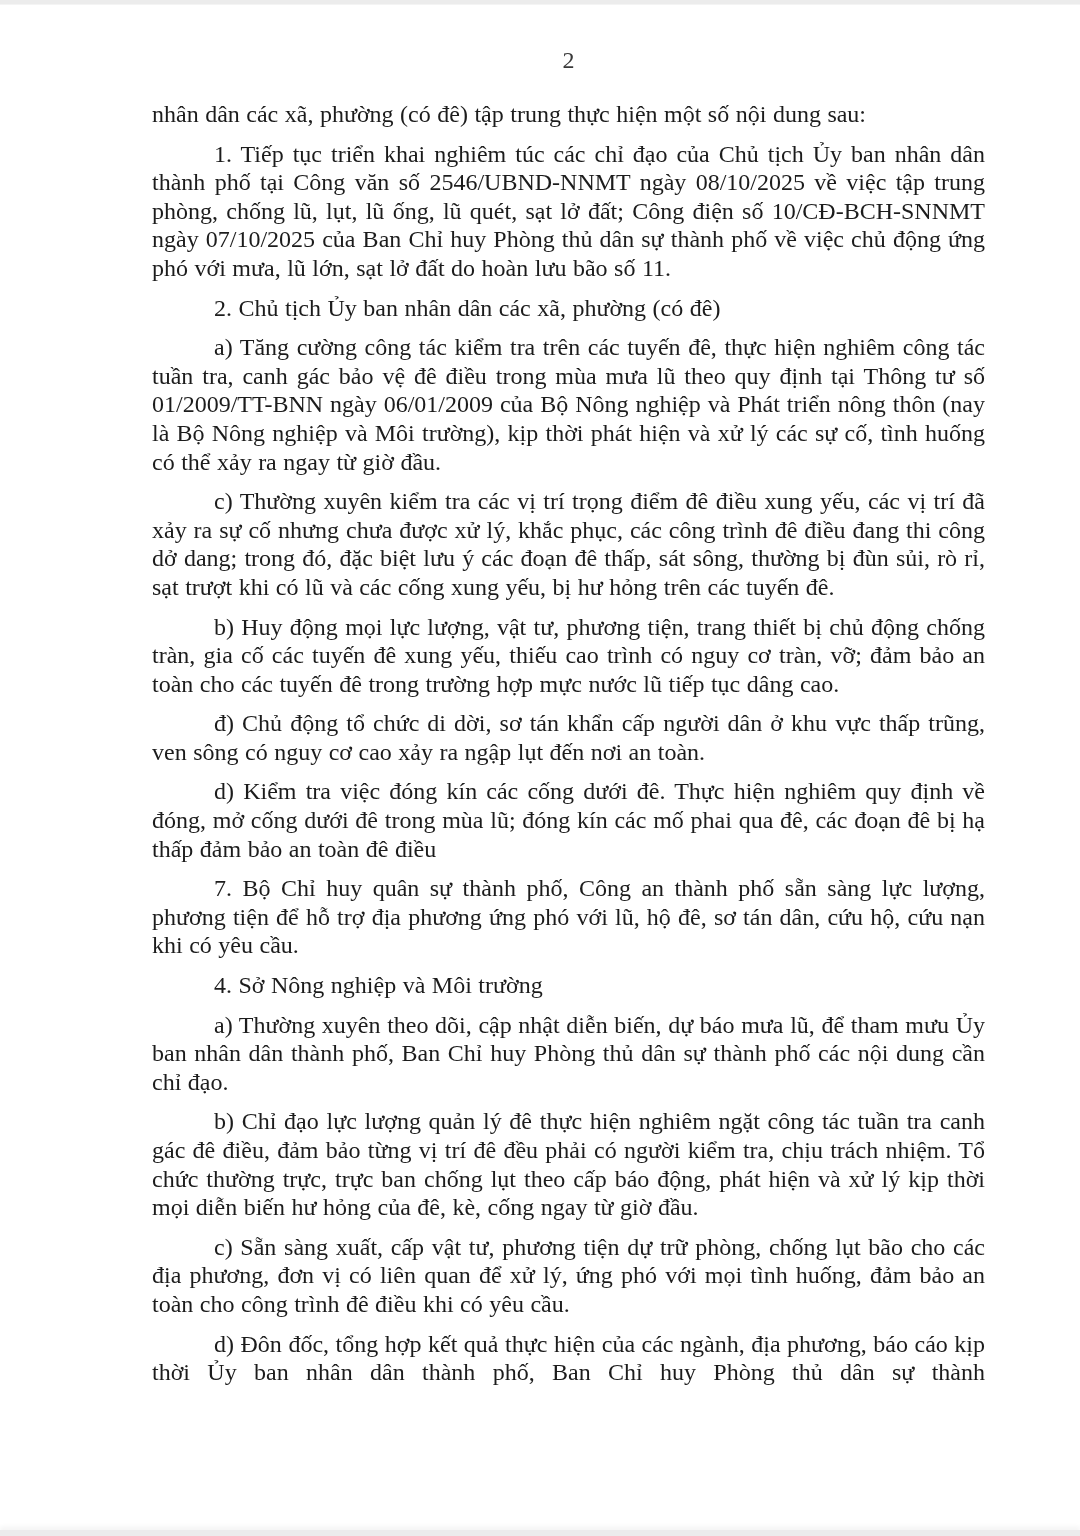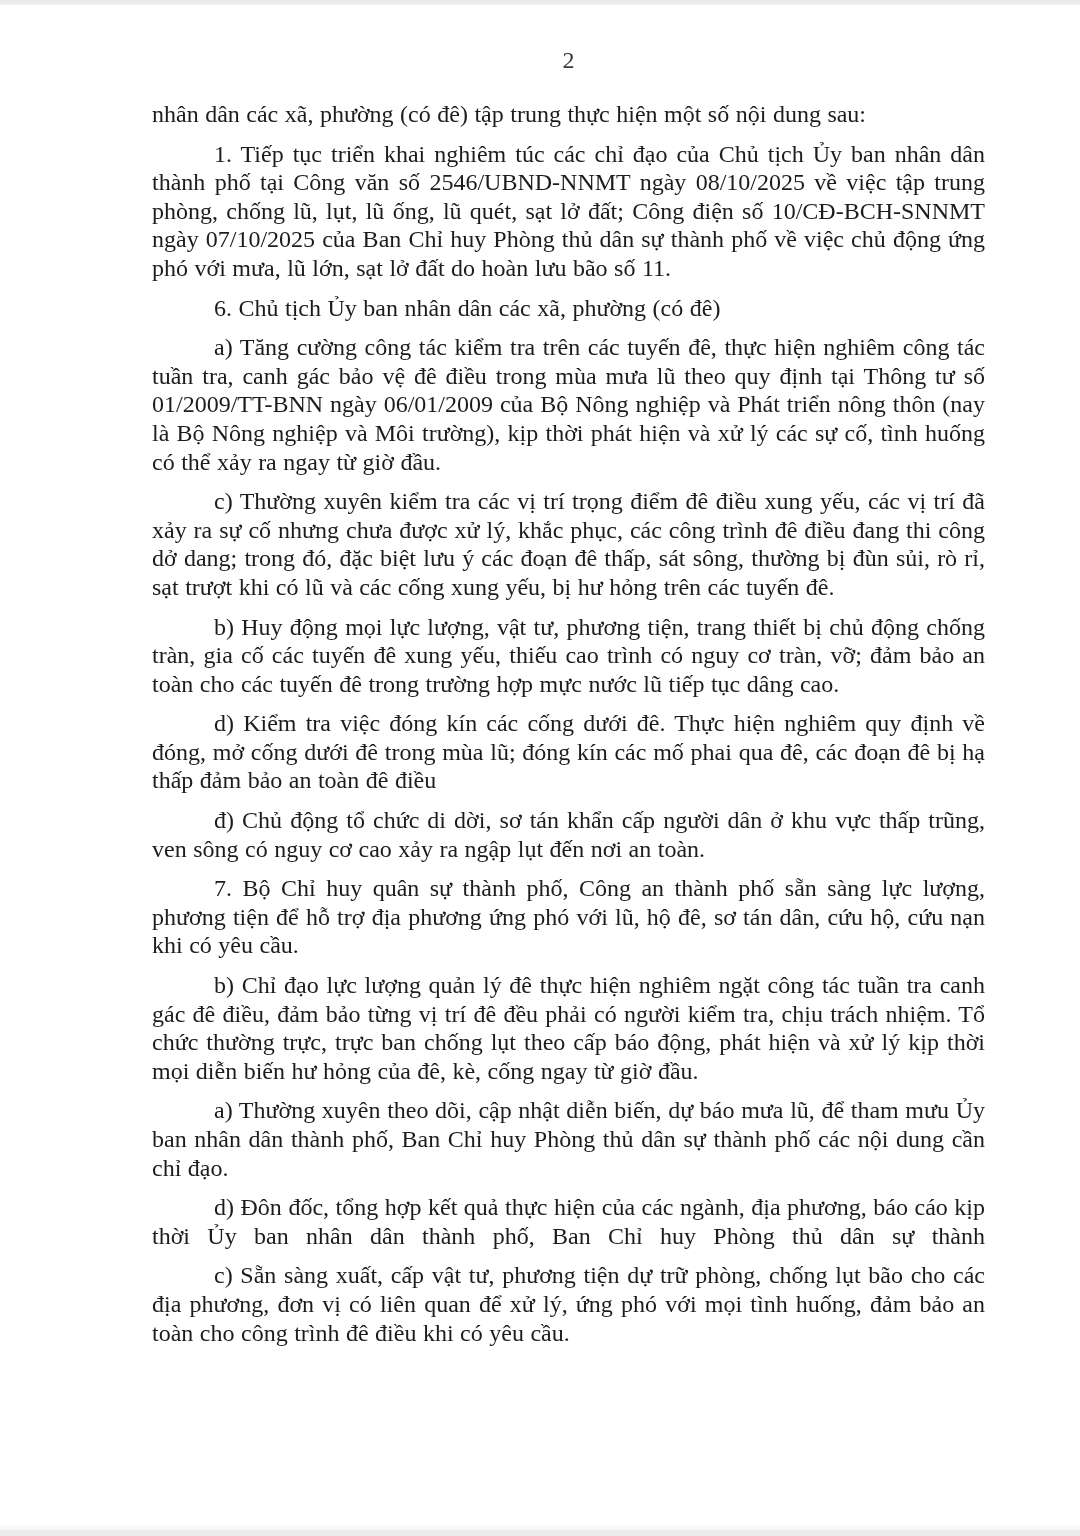--- a/index.html
+++ b/index.html
@@ -56,27 +56,28 @@
 </head>
 <body>
 
 <div class="edge-strip top"></div>
 
 <div class="page">
   <div class="page-number">2</div>
   <div id="paragraph-container">
       <p class="para no-indent">nhân dân các xã, phường (có đê) tập trung thực hiện một số nội dung sau:</p>
       <p class="para">1. Tiếp tục triển khai nghiêm túc các chỉ đạo của Chủ tịch Ủy ban nhân dân thành phố tại Công văn số 2546/UBND-NNMT ngày 08/10/2025 về việc tập trung phòng, chống lũ, lụt, lũ ống, lũ quét, sạt lở đất; Công điện số 10/CĐ-BCH-SNNMT ngày 07/10/2025 của Ban Chỉ huy Phòng thủ dân sự thành phố về việc chủ động ứng phó với mưa, lũ lớn, sạt lở đất do hoàn lưu bão số 11.</p>
-      <p class="para">6. Chủ tịch Ủy ban nhân dân các xã, phường (có đê)</p>
+      <p class="para">2. Chủ tịch Ủy ban nhân dân các xã, phường (có đê)</p>
       <p class="para">a) Tăng cường công tác kiểm tra trên các tuyến đê, thực hiện nghiêm công tác tuần tra, canh gác bảo vệ đê điều trong mùa mưa lũ theo quy định tại Thông tư số 01/2009/TT-BNN ngày 06/01/2009 của Bộ Nông nghiệp và Phát triển nông thôn (nay là Bộ Nông nghiệp và Môi trường), kịp thời phát hiện và xử lý các sự cố, tình huống có thể xảy ra ngay từ giờ đầu.</p>
       <p class="para">c) Thường xuyên kiểm tra các vị trí trọng điểm đê điều xung yếu, các vị trí đã xảy ra sự cố nhưng chưa được xử lý, khắc phục, các công trình đê điều đang thi công dở dang; trong đó, đặc biệt lưu ý các đoạn đê thấp, sát sông, thường bị đùn sủi, rò rỉ, sạt trượt khi có lũ và các cống xung yếu, bị hư hỏng trên các tuyến đê.</p>
       <p class="para">b) Huy động mọi lực lượng, vật tư, phương tiện, trang thiết bị chủ động chống tràn, gia cố các tuyến đê xung yếu, thiếu cao trình có nguy cơ tràn, vỡ; đảm bảo an toàn cho các tuyến đê trong trường hợp mực nước lũ tiếp tục dâng cao.</p>
+      <p class="para">đ) Chủ động tổ chức di dời, sơ tán khẩn cấp người dân ở khu vực thấp trũng, ven sông có nguy cơ cao xảy ra ngập lụt đến nơi an toàn.</p>
       <p class="para">d) Kiểm tra việc đóng kín các cống dưới đê. Thực hiện nghiêm quy định về đóng, mở cống dưới đê trong mùa lũ; đóng kín các mố phai qua đê, các đoạn đê bị hạ thấp đảm bảo an toàn đê điều</p>
-      <p class="para">đ) Chủ động tổ chức di dời, sơ tán khẩn cấp người dân ở khu vực thấp trũng, ven sông có nguy cơ cao xảy ra ngập lụt đến nơi an toàn.</p>
       <p class="para">7. Bộ Chỉ huy quân sự thành phố, Công an thành phố sẵn sàng lực lượng, phương tiện để hỗ trợ địa phương ứng phó với lũ, hộ đê, sơ tán dân, cứu hộ, cứu nạn khi có yêu cầu.</p>
+      <p class="para">4. Sở Nông nghiệp và Môi trường</p>
+      <p class="para">a) Thường xuyên theo dõi, cập nhật diễn biến, dự báo mưa lũ, để tham mưu Ủy ban nhân dân thành phố, Ban Chỉ huy Phòng thủ dân sự thành phố các nội dung cần chỉ đạo.</p>
       <p class="para">b) Chỉ đạo lực lượng quản lý đê thực hiện nghiêm ngặt công tác tuần tra canh gác đê điều, đảm bảo từng vị trí đê đều phải có người kiểm tra, chịu trách nhiệm. Tổ chức thường trực, trực ban chống lụt theo cấp báo động, phát hiện và xử lý kịp thời mọi diễn biến hư hỏng của đê, kè, cống ngay từ giờ đầu.</p>
-      <p class="para">a) Thường xuyên theo dõi, cập nhật diễn biến, dự báo mưa lũ, để tham mưu Ủy ban nhân dân thành phố, Ban Chỉ huy Phòng thủ dân sự thành phố các nội dung cần chỉ đạo.</p>
+      <p class="para">c) Sẵn sàng xuất, cấp vật tư, phương tiện dự trữ phòng, chống lụt bão cho các địa phương, đơn vị có liên quan để xử lý, ứng phó với mọi tình huống, đảm bảo an toàn cho công trình đê điều khi có yêu cầu.</p>
       <p class="para justify-last">d) Đôn đốc, tổng hợp kết quả thực hiện của các ngành, địa phương, báo cáo kịp thời Ủy ban nhân dân thành phố, Ban Chỉ huy Phòng thủ dân sự thành</p>
-      <p class="para">c) Sẵn sàng xuất, cấp vật tư, phương tiện dự trữ phòng, chống lụt bão cho các địa phương, đơn vị có liên quan để xử lý, ứng phó với mọi tình huống, đảm bảo an toàn cho công trình đê điều khi có yêu cầu.</p>
     </div>
 </div>
 
 <div class="edge-strip bottom"></div>
 
 </body></html>

